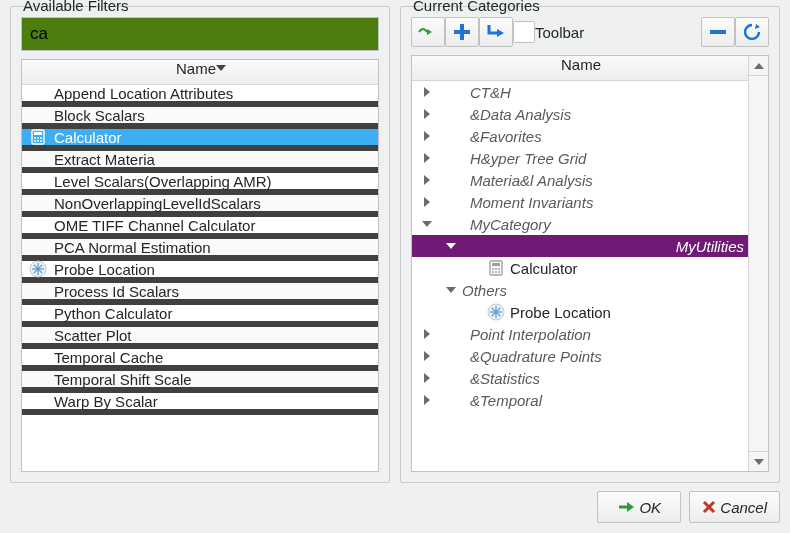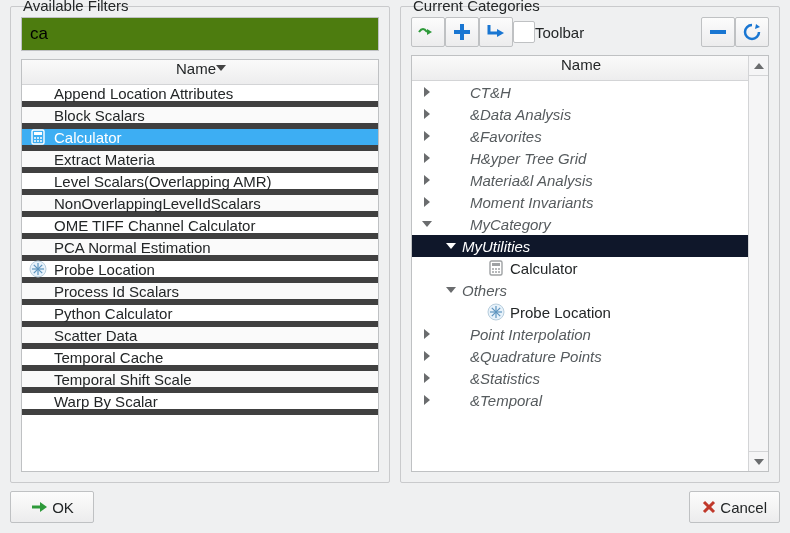--- a/index.html
+++ b/index.html
@@ -126,21 +126,21 @@
     height:22px;
     padding:0 4px 0 0;
     font-size:15px;
     gap:4px;
     white-space:nowrap;
   }
   .treerow.depth0 { padding-left: 8px; gap: 36px; }
   .treerow.depth1 { padding-left: 32px; }
   .treerow.depth2 { padding-left: 56px; }
   .treerow.italic { font-style:italic; color:#565b5e;}
-  .treerow.selected { background:#0f172a; color:#fff; }
+  .treerow.selected { background:#701a75; color:#fff; justify-content:space-between;}
   .treerow.selected.italic { color:#fff; }
   .disclosure {
     width:14px; display:inline-flex; justify-content:center; align-items:center;
   }
   .tri-right {
     width:0;height:0;border-top:5px solid transparent;border-bottom:5px solid transparent;
     border-left:6px solid #6a6c6e;display:inline-block;
   }
   .tri-down {
     width:0;height:0;border-left:5px solid transparent;border-right:5px solid transparent;
@@ -153,22 +153,23 @@
     width:20px; border-left:1px solid #d3d4d6;
     display:flex; flex-direction:column; background:#f5f5f6;
   }
   .scrollbtn{height:20px;display:flex;align-items:center;justify-content:center;border-bottom:1px solid #d3d4d6;}
   .scrollbtn.last{border-bottom:none;border-top:1px solid #d3d4d6;}
   .scrolltrack{flex:1;}
   .tri-up-s{width:0;height:0;border-left:5px solid transparent;border-right:5px solid transparent;border-bottom:6px solid #6a6c6e;}
   .tri-down-s{width:0;height:0;border-left:5px solid transparent;border-right:5px solid transparent;border-top:6px solid #6a6c6e;}
   
   .footer {
-    display:flex; justify-content:space-between; gap:8px;
+    display:flex; justify-content:flex-end; gap:8px;
     padding-top:8px;
+    font-style:italic;
   }
   .pushbtn {
     height:32px; min-width:84px;
     border:1px solid #bfc1c3;border-radius:2px;
     background:linear-gradient(#fcfcfc,#ececed);
     display:flex;align-items:center;justify-content:center;gap:4px;
     padding:0 12px;font-size:15px;cursor:pointer;
   }
   
   svg { display:block; }
@@ -250,21 +251,21 @@
             <div class="row">
               <span class="iconslot"></span>
               <span>Process Id Scalars</span>
             </div>
             <div class="row">
               <span class="iconslot"></span>
               <span>Python Calculator</span>
             </div>
             <div class="row">
               <span class="iconslot"></span>
-              <span>Scatter Data</span>
+              <span>Scatter Plot</span>
             </div>
             <div class="row">
               <span class="iconslot"></span>
               <span>Temporal Cache</span>
             </div>
             <div class="row">
               <span class="iconslot"></span>
               <span>Temporal Shift Scale</span>
             </div>
             <div class="row">

